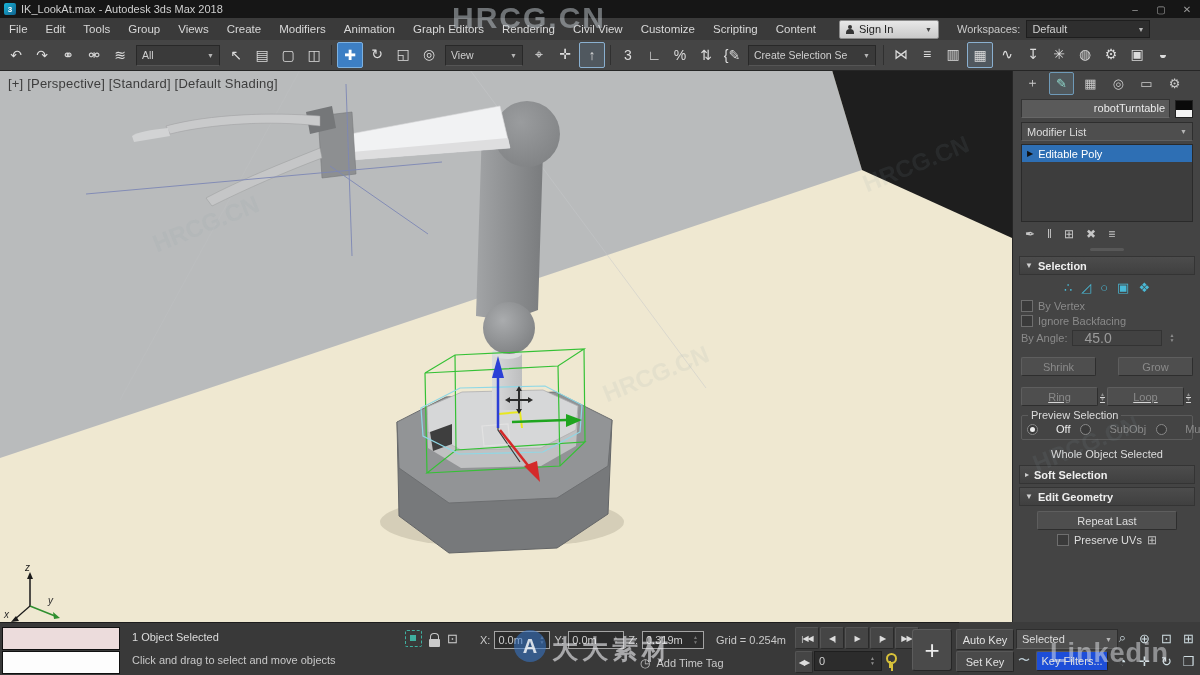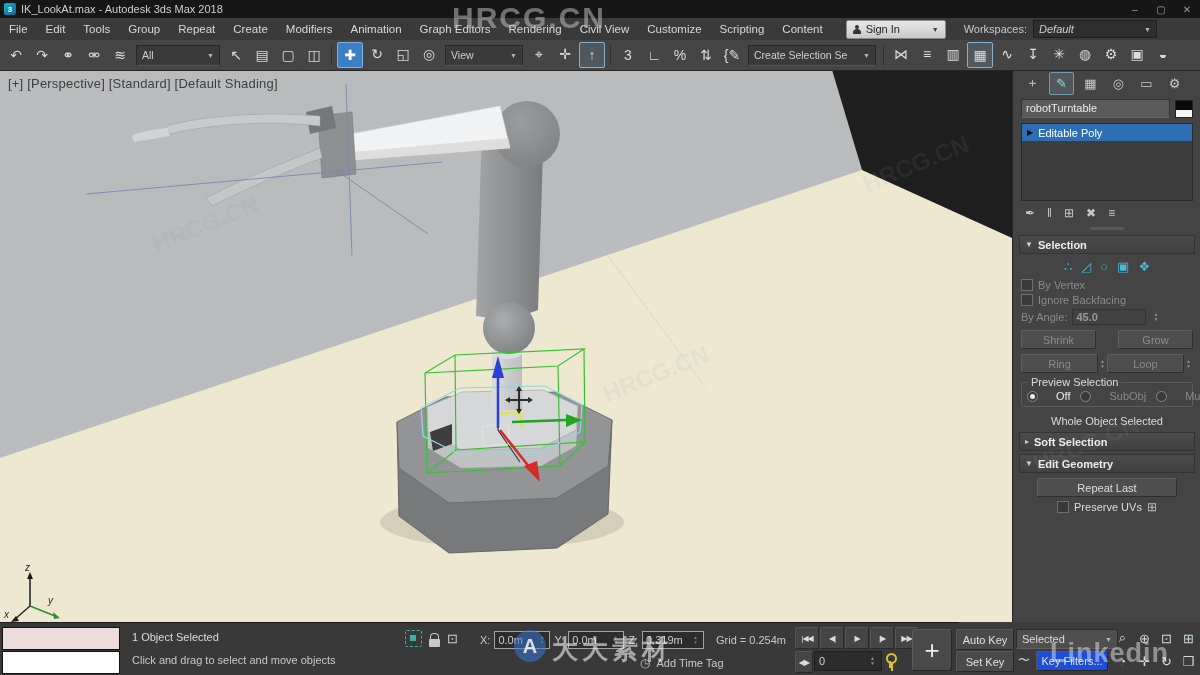--- a/index.html
+++ b/index.html
@@ -40,21 +40,21 @@
   .viewport{position:absolute;left:0;top:70px;width:1012px;height:552px;background:#efe8d1;overflow:hidden;}
   .vplabel{position:absolute;left:8px;top:6px;font-size:13px;color:#3d3d3d;letter-spacing:.2px;z-index:5;}
   
   .cpanel{position:absolute;left:1012px;top:70px;width:188px;height:552px;background:#444;
           border-left:1px solid #252525;font-size:11px;z-index:20;overflow:hidden;}
   .cptabs{height:26px;display:flex;align-items:center;gap:5px;padding:0 8px;}
   .cptab{width:23px;height:21px;display:flex;align-items:center;justify-content:center;color:#c9c9c9;font-size:13px;}
   .cptab.active{background:#50585c;border:1px solid #6f9ab8;color:#8fd8cc;border-radius:2px;}
   .namerow{display:flex;align-items:center;padding:3px 8px 2px;}
   .nameinput{flex:1;height:17px;background:#5a5a5a;border:1px solid #333;border-bottom-color:#666;
-             color:#eaeaea;font-size:11px;padding:0 4px;line-height:17px;}
+             color:#eaeaea;font-size:11px;padding:0 4px;line-height:17px;text-align:right;}
   .swatch{width:16px;height:16px;margin-left:5px;border:1px solid #222;
           background:linear-gradient(180deg,#0a0a0a 55%,#f5f5f5 45%);}
   .modlist{margin:2px 8px;height:17px;background:#4e4e4e;border:1px solid #2e2e2e;border-bottom-color:#5f5f5f;
            display:flex;align-items:center;padding:0 5px;color:#ddd;}
   .stackbox{margin:3px 8px 0;height:76px;background:#3d3d3d;border:1px solid #2a2a2a;}
   .stackrow{height:17px;display:flex;align-items:center;color:#ddd;}
   .stackrow.selected{background:#2e6fb4;color:#fff;}
   .stackrow .arr{font-size:8px;color:#111;margin:0 5px;}
   .stacktools{height:24px;display:flex;align-items:center;gap:12px;padding:0 12px;color:#c6c6c6;font-size:12px;}
   .grip{height:7px;display:flex;align-items:center;justify-content:center;}
@@ -62,22 +62,22 @@
   .roll{margin:3px 6px 0;height:17px;background:linear-gradient(#4c4c4c,#404040);border:1px solid #343434;
         display:flex;align-items:center;color:#eee;font-weight:bold;padding-left:5px;}
   .roll .tri{font-size:8px;margin-right:5px;color:#cfcfcf;font-weight:normal;}
   .rbody{padding:4px 8px 2px;}
   .sorow{display:flex;justify-content:center;gap:9px;margin:1px 0 5px;}
   .sorow span{color:#49b9d6;font-size:13px;}
   .ckrow{display:flex;align-items:center;gap:5px;margin:3px 0;}
   .ckbox{width:10px;height:10px;background:#3a3a3a;border:1px solid #6e6e6e;flex:none;}
   .dis{color:#8a8a8a;}
   .en{color:#dedede;}
-  .fld{height:14px;background:#424242;border:1px solid #333;color:#9a9a9a;font-size:11px;
-       display:flex;align-items:center;padding:0 3px;font-weight:bold;}
+  .fld{height:14px;background:#424242;border:1px solid #333;color:#9a9a9a;font-size:14px;
+       display:flex;align-items:center;padding:0 11px;}
   .spin{width:9px;display:flex;flex-direction:column;justify-content:center;line-height:5px;
         font-size:5px;color:#8e8e8e;text-align:center;}
   .pbtn{height:17px;background:#4e4e4e;border:1px solid #5e5e5e;border-bottom-color:#2e2e2e;border-right-color:#2e2e2e;
         border-radius:2px;display:flex;align-items:center;justify-content:center;font-size:11px;}
   .pbtn.dis{color:#8a8a8a;}
   .grpbox{border:1px solid #5c5c5c;margin-top:9px;padding:7px 5px 4px;position:relative;border-radius:2px;}
   .grplab{position:absolute;top:-7px;left:6px;background:#444;padding:0 3px;color:#dcdcdc;font-weight:normal;}
   .radio{display:flex;align-items:center;gap:18px;}
   .rdot{width:9px;height:9px;border-radius:50%;background:#3a3a3a;border:1px solid #888;flex:none;position:relative;}
   .radio.selected .rdot:after{content:"";position:absolute;left:2px;top:2px;width:5px;height:5px;border-radius:50%;background:#ececec;}
@@ -154,38 +154,38 @@
     </div>
 </div>
 
 <div class="menubar">
   <span style="display:flex">
 
   <span class="mi">File</span>
       <span class="mi">Edit</span>
       <span class="mi">Tools</span>
       <span class="mi">Group</span>
-      <span class="mi">Repeat</span>
+      <span class="mi">Views</span>
       <span class="mi">Create</span>
       <span class="mi">Modifiers</span>
       <span class="mi">Animation</span>
       <span class="mi">Graph Editors</span>
       <span class="mi">Rendering</span>
       <span class="mi">Civil View</span>
       <span class="mi">Customize</span>
       <span class="mi">Scripting</span>
       <span class="mi">Content</span>
     </span>
   <div class="signin">
     <span class="person"></span>
     <span>Sign In</span>
     <span class="caret" style="color:#444">▼</span>
   </div>
   <span class="wslabel">Workspaces:</span>
-  <div class="wsdrop" style="margin-right:8px;font-style:italic;">
+  <div class="wsdrop" style="margin-right:8px;">
     <span>Default</span>
     <span class="caret">▼</span>
   </div>
 </div>
 
 <div class="toolbar">
   <span style="display:flex">
 
   <span class="tbtn">↶</span>
       <span class="tbtn">↷</span>
@@ -357,20 +357,24 @@
       <span class="cptab active">✎</span>
       <span class="cptab">▦</span>
       <span class="cptab">◎</span>
       <span class="cptab">▭</span>
       <span class="cptab">⚙</span>
     </div>
   <div class="namerow">
     <div class="nameinput">robotTurntable</div>
     <div class="swatch"></div>
   </div>
+  <div class="modlist">
+    <span>Modifier List</span>
+    <span class="caret">▼</span>
+  </div>
   <div class="stackbox">
 
   <div class="stackrow selected">
         <span class="arr">▶</span>
         <span>Editable Poly</span>
       </div>
     </div>
   <div class="stacktools">
 
   <span>✒</span>
@@ -404,25 +408,25 @@
       <span class="ckbox"></span>
       <span class="dis">Ignore Backfacing</span>
     </div>
     <div class="ckrow">
       <span class="dis">By Angle:</span>
       <div class="fld" style="width:66px">
         <span>45.0</span>
       </div>
       <span class="spin">▲<br>▼</span>
     </div>
-    <div style="display:flex;gap:22px;margin:5px 0;">
+    <div style="display:flex;gap:22px;margin:11px 0;">
       <div class="pbtn dis" style="flex:1">Shrink</div>
       <div class="pbtn dis" style="flex:1">Grow</div>
     </div>
-    <div style="display:flex;margin:5px 0;align-items:center;">
+    <div style="display:flex;margin:5px 0;align-items:center;text-decoration:underline;">
       <div class="pbtn dis" style="flex:1">Ring</div>
       <span class="spin">▲<br>▼</span>
       <div class="pbtn dis" style="flex:1">Loop</div>
       <span class="spin">▲<br>▼</span>
     </div>
     <div class="grpbox">
       <span class="grplab">Preview Selection</span>
       <div style="display:flex;gap:10px">
 
       <label class="radio selected">

